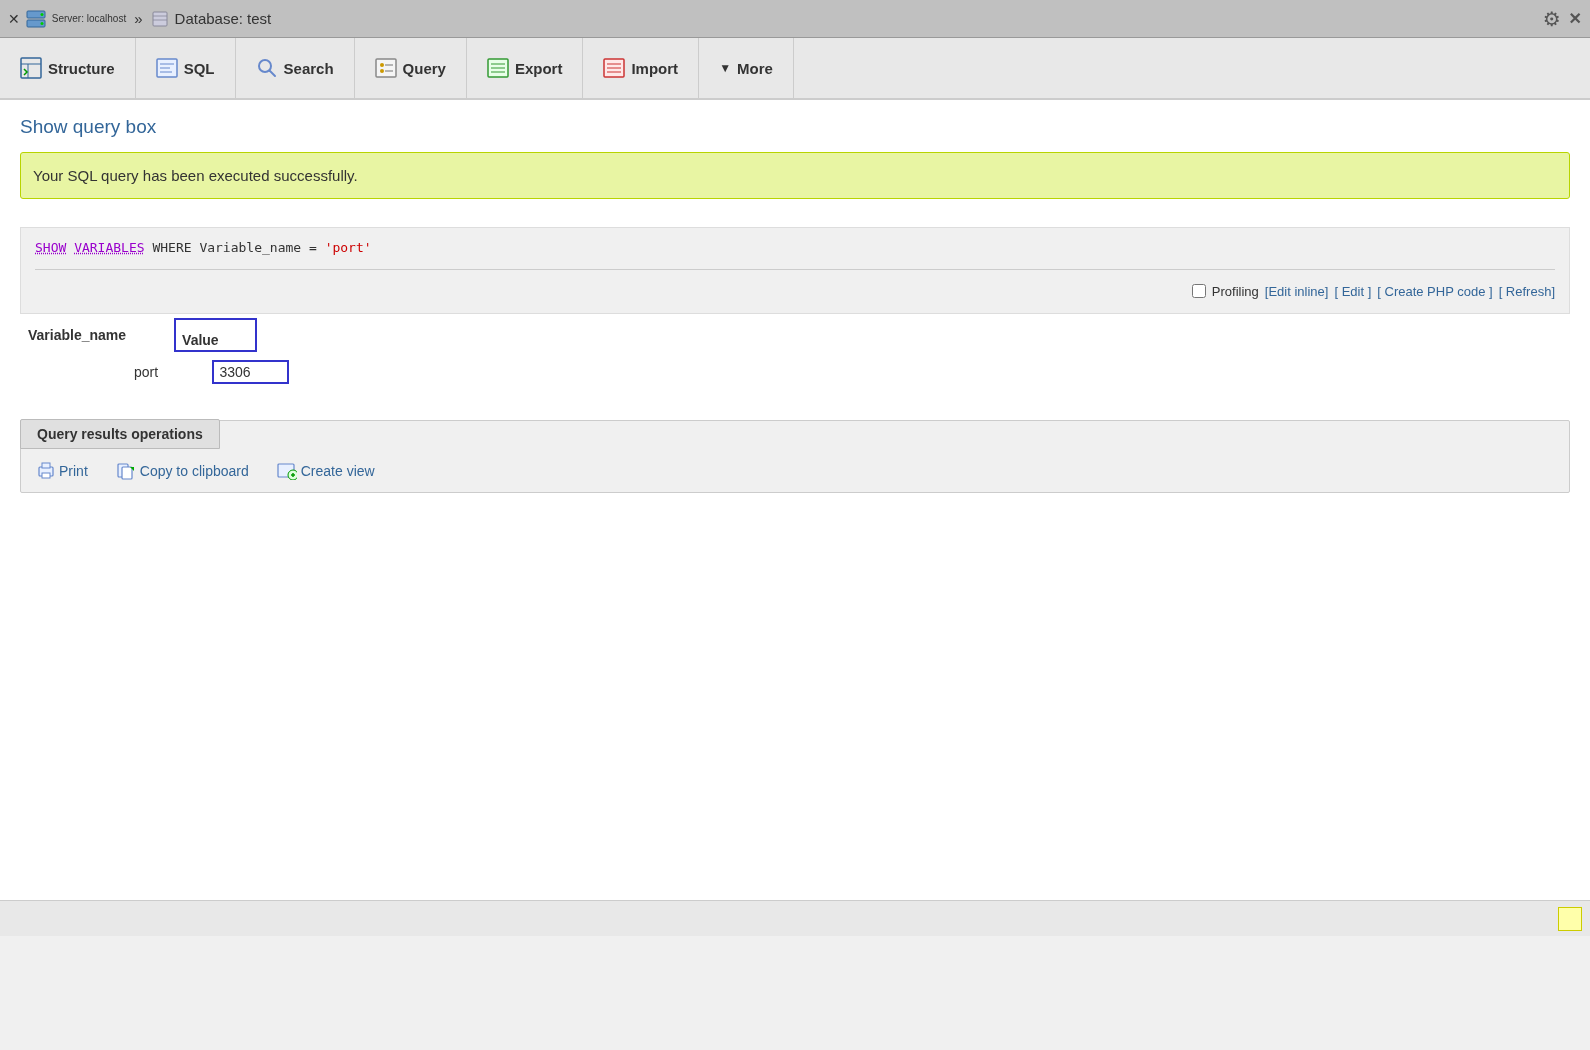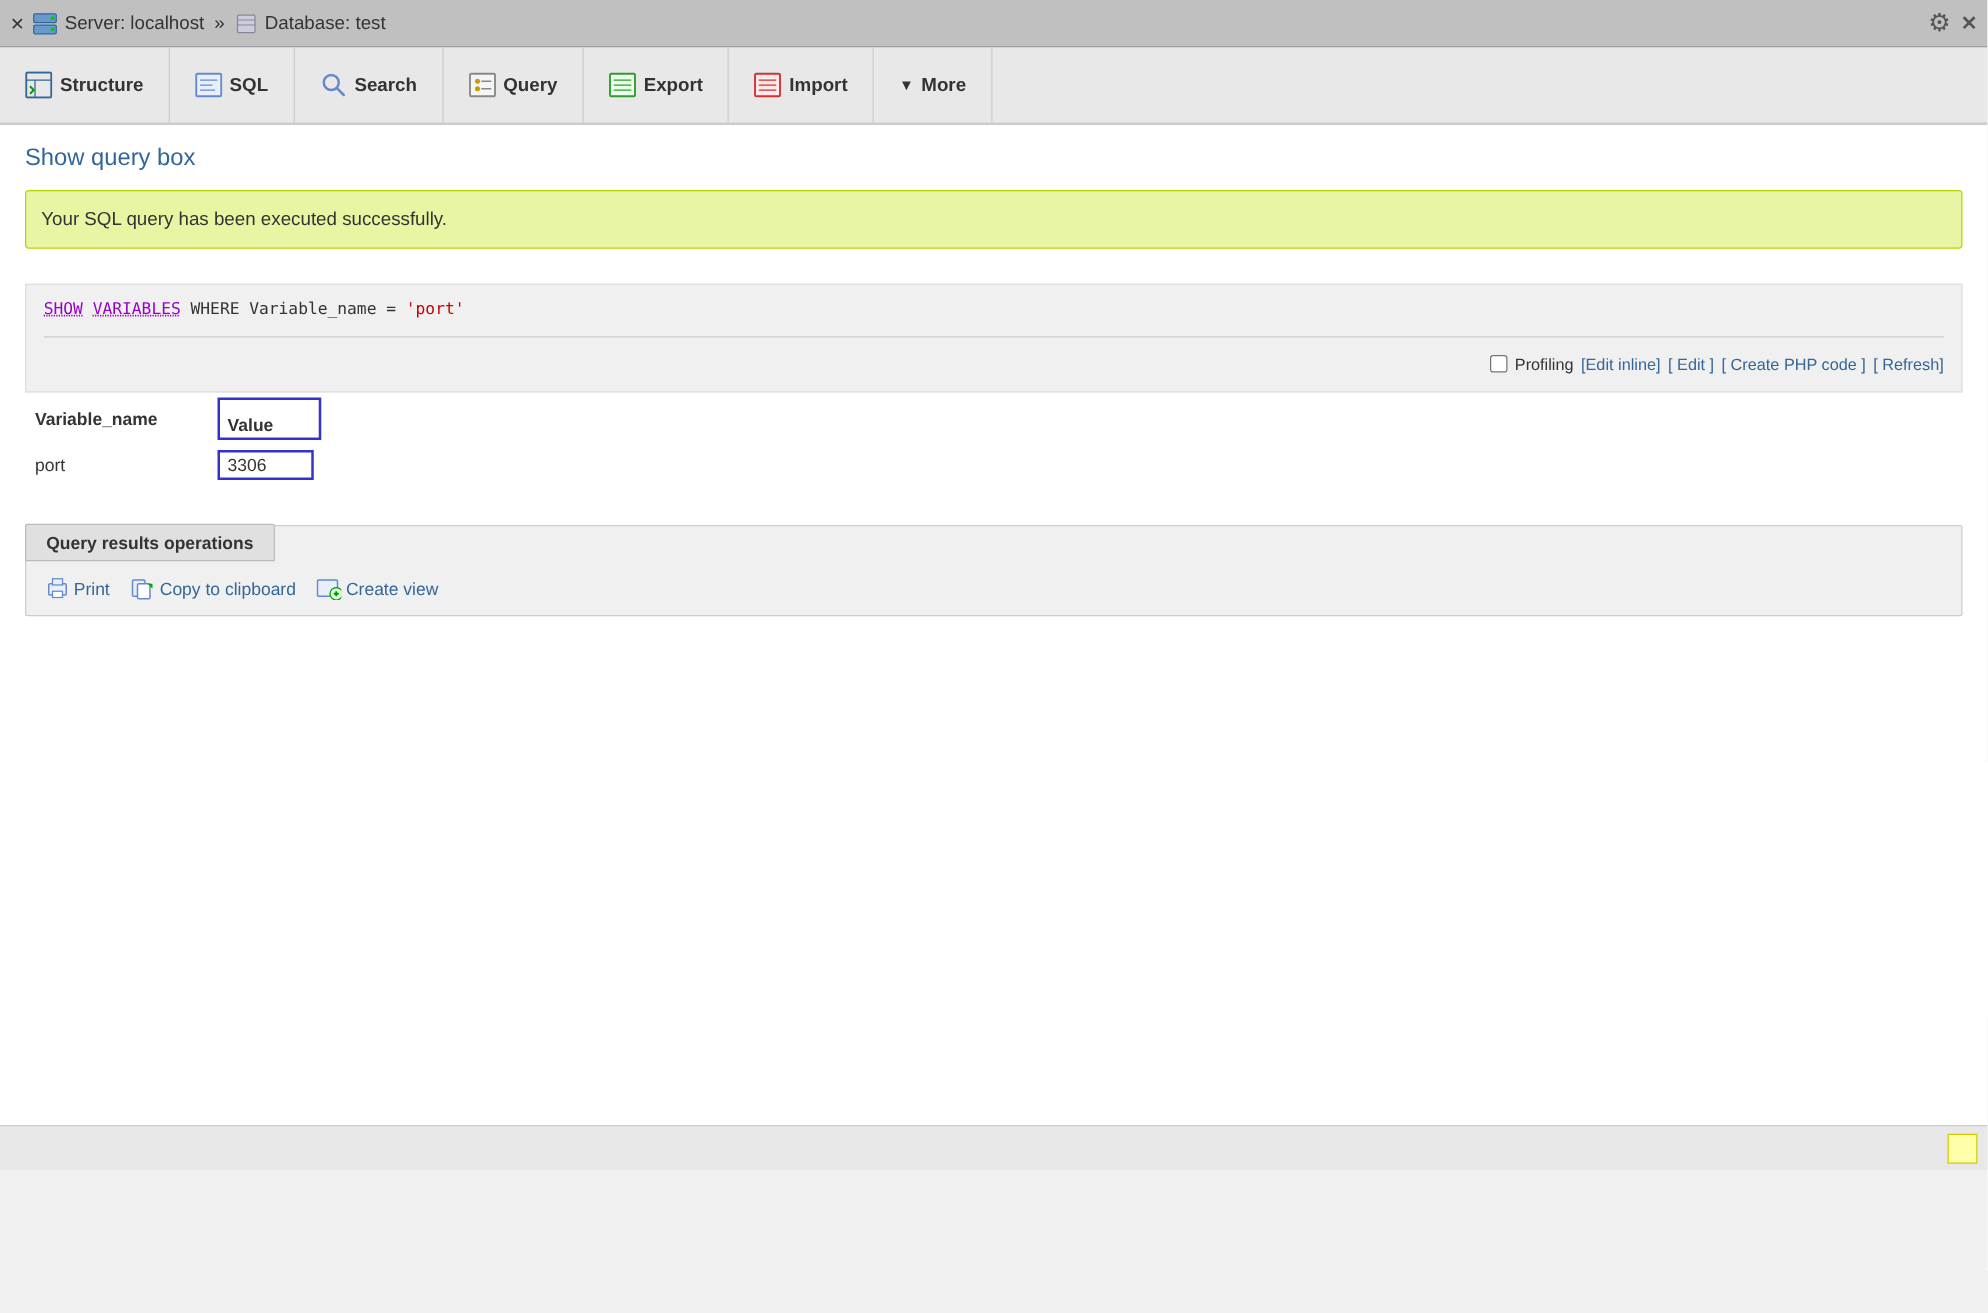--- a/index.html
+++ b/index.html
@@ -143,20 +143,21 @@
     }
     .results-table th {
       text-align: left;
       font-weight: bold;
       padding: 4px 40px 4px 8px;
       border: none;
     }
     .results-table td {
       padding: 4px 8px;
       border: none;
+      text-align: right;
     }
 
     
     .operations-container {
       margin-top: 32px;
       border: 1px solid #ccc;
       border-radius: 2px;
       background: #f0f0f0;
     }
     .operations-header {
@@ -169,21 +170,21 @@
       margin-top: -1px;
       margin-left: -1px;
       border-radius: 2px 2px 0 0;
       position: relative;
       top: -1px;
     }
     .operations-body {
       padding: 12px 16px;
       display: flex;
       align-items: center;
-      gap: 16px;
+      gap: 28px;
     }
     .operations-link {
       color: #336699;
       text-decoration: none;
       display: flex;
       align-items: center;
       gap: 4px;
       font-size: 14px;
     }
 
@@ -213,21 +214,21 @@
 <div class="title-bar">
   <div class="title-bar-left">
     <span style="font-size:14px; cursor:pointer;">✕</span>
 
     <svg width="20" height="18" viewBox="0 0 20 18">
       <rect x="1" y="1" width="18" height="7" rx="1" fill="#6699cc" stroke="#336699" stroke-width="1"></rect>
       <rect x="1" y="10" width="18" height="7" rx="1" fill="#6699cc" stroke="#336699" stroke-width="1"></rect>
       <circle cx="16" cy="4.5" r="1.5" fill="#00cc00"></circle>
       <circle cx="16" cy="13.5" r="1.5" fill="#00cc00"></circle>
     </svg>
-    <span style="font-size:15px;">Server: localhost</span>
+    <span style="font-size:10px;">Server: localhost</span>
     <span style="font-size:15px; margin:0 2px;">»</span>
 
     <svg width="18" height="18" viewBox="0 0 18 18">
       <rect x="2" y="2" width="14" height="14" rx="1" fill="#ccccdd" stroke="#888899" stroke-width="1"></rect>
       <line x1="2" y1="6" x2="16" y2="6" stroke="#888899" stroke-width="0.8"></line>
       <line x1="2" y1="10" x2="16" y2="10" stroke="#888899" stroke-width="0.8"></line>
     </svg>
     <span style="font-size:15px;">Database: test</span>
   </div>
   <div class="title-bar-right">

